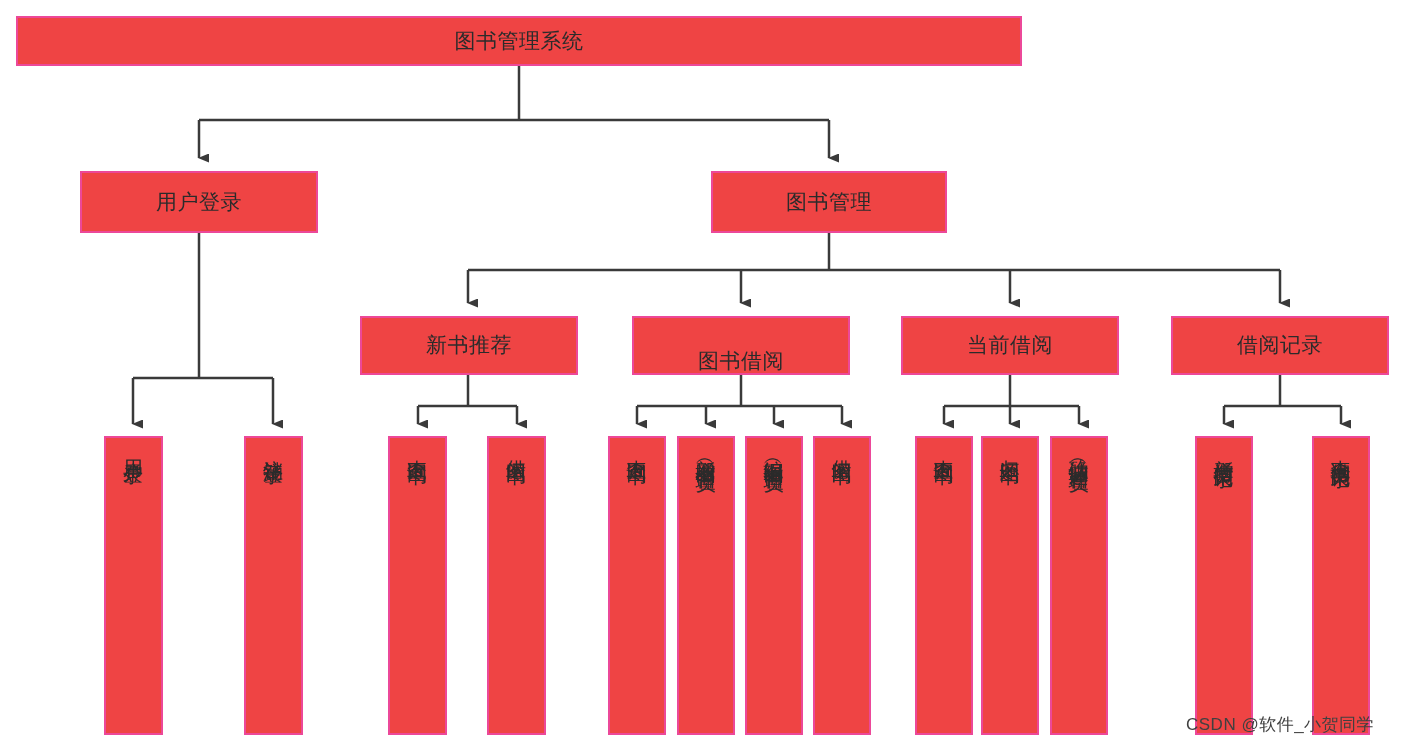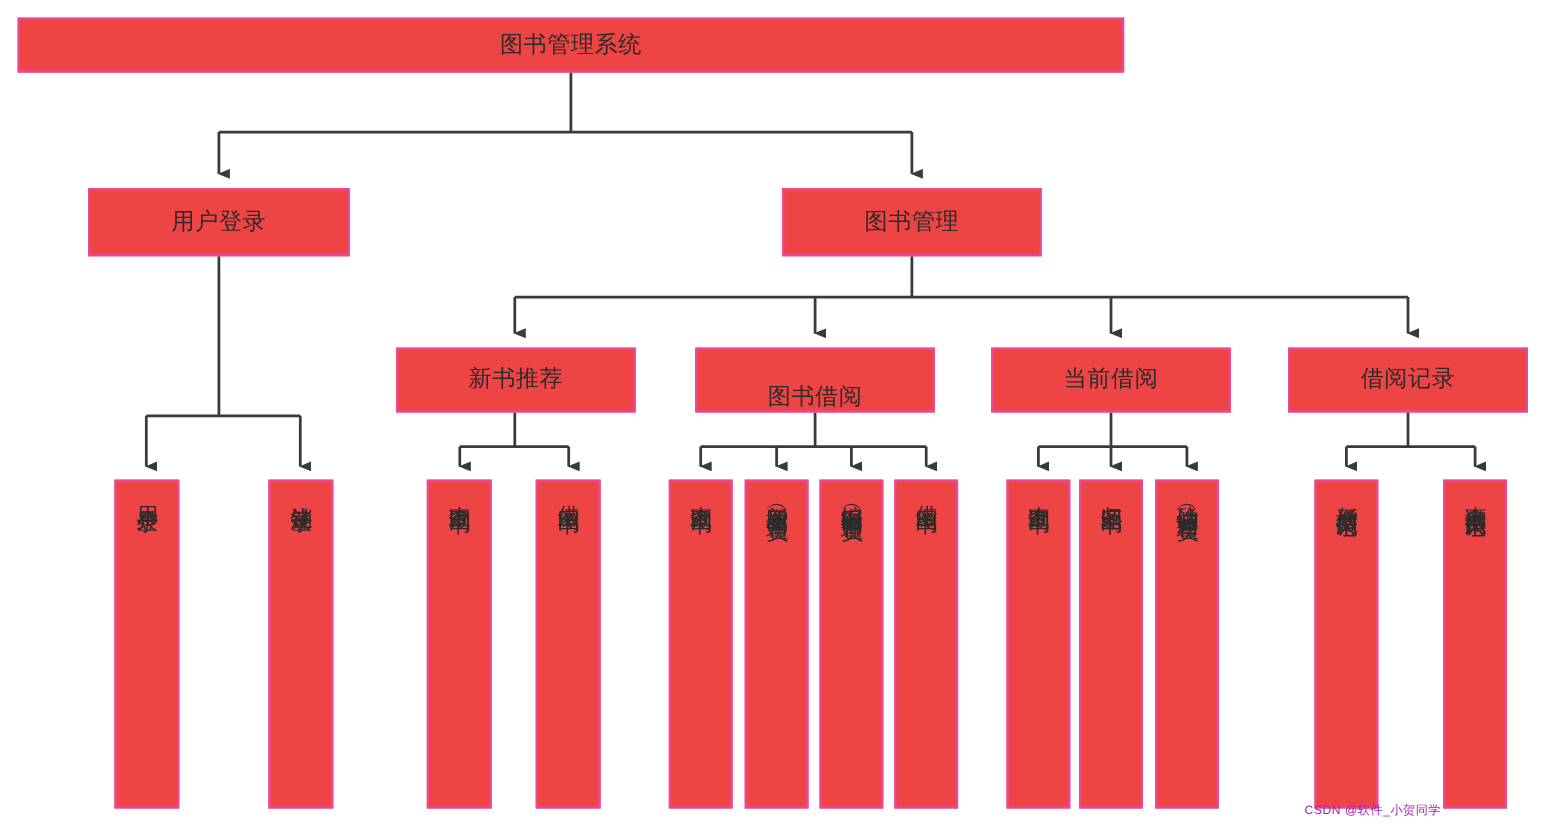--- a/index.html
+++ b/index.html
@@ -54,26 +54,25 @@
   }
   .node-box.vertical {
     align-items: flex-start;
     justify-content: center;
     padding-top: 6px;
   }
   #watermark {
     position: absolute;
     left: 1186px;
     top: 713px;
-    font-size: 11px;
-    color: #a21caf;
+    font-size: 17px;
+    color: #404040;
     white-space: nowrap;
     letter-spacing: 0.5px;
     pointer-events: none;
-    margin-top: 16px;
   }
 </style>
 </head>
 <body>
 
 <div id="diagram-root">
 
   <svg class="diagram-svg" viewBox="0 0 1405 747" xmlns="http://www.w3.org/2000/svg">
     <defs>
       <marker id="arrowhead" markerWidth="9" markerHeight="11" refX="4.5" refY="10" orient="auto" markerUnits="userSpaceOnUse">

